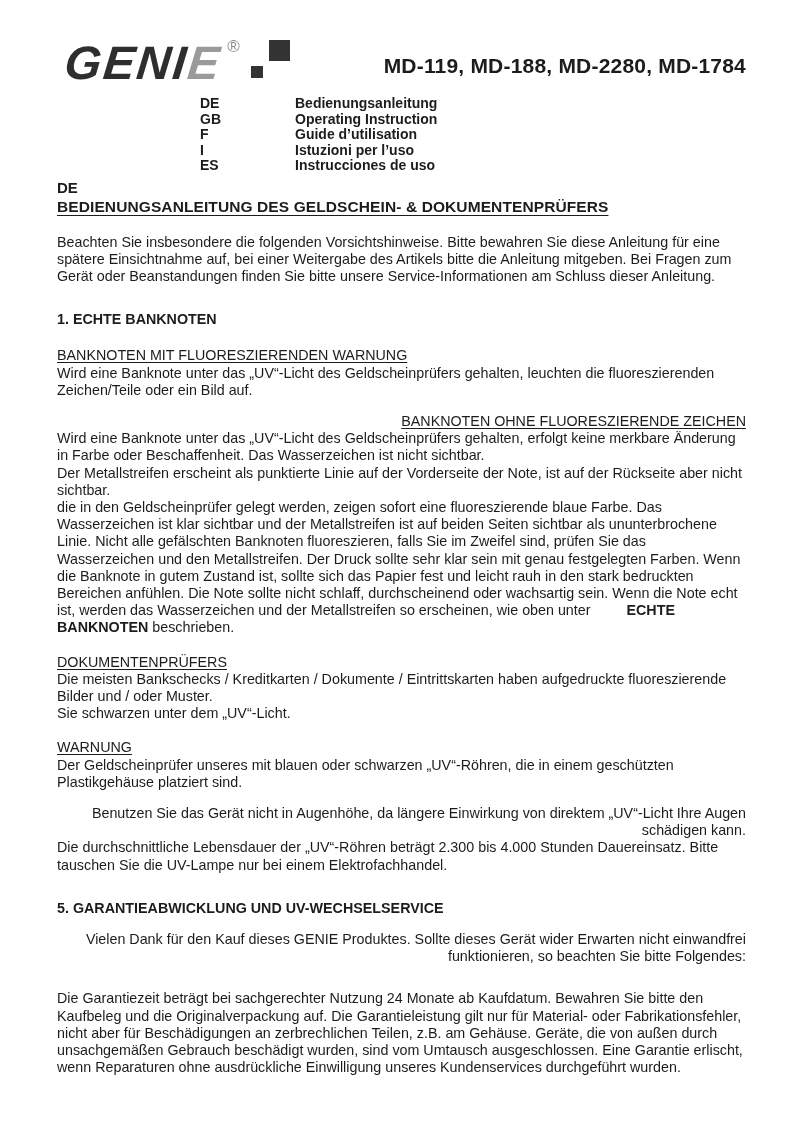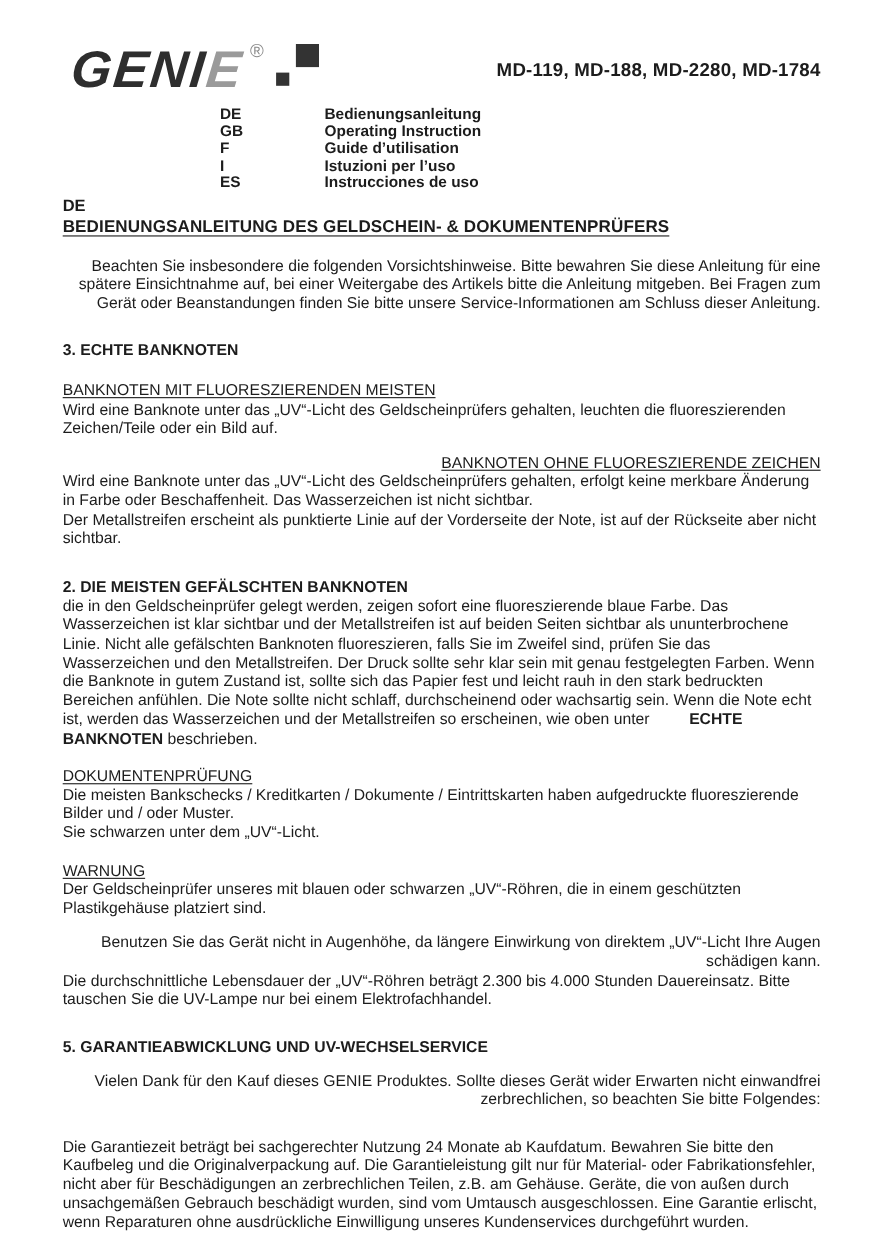--- a/index.html
+++ b/index.html
@@ -57,21 +57,21 @@
     width: 21px; height: 21px;
     background: #333333;
   }
   .sq-small {
     position: absolute;
     top: 26px; left: 3px;
     width: 12px; height: 12px;
     background: #333333;
   }
   .header-title {
-    font-size: 17px;
+    font-size: 21px;
     font-weight: bold;
     margin-top: 18px;
     letter-spacing: 0.2px;
     white-space: nowrap;
   }
   
   .lang-table {
     margin-left: 143px;
     margin-top: 2px;
   }
@@ -93,21 +93,21 @@
     font-weight: bold;
     text-decoration: underline;
     text-underline-offset: 3px;
     margin-top: 2px;
     letter-spacing: 0.1px;
   }
   p, .sub-heading, .num-heading {
     font-size: 14.3px;
     line-height: 17.2px;
   }
-  .intro { margin-top: 18px; text-align: right; }
+  .intro { margin-top: 18px; }
   .num-heading {
     font-weight: bold;
     margin-top: 26px;
   }
   .sub-heading {
     text-decoration: underline;
     text-underline-offset: 2px;
   }
   .mt-19 { margin-top: 19px; }
   .mt-14 { margin-top: 14px; text-align: right; }
@@ -155,38 +155,37 @@
       <span class="lang-label">Instrucciones de uso</span>
     </div>
   </div>
 
   <div class="doc-lang-label">DE</div>
 
   <div class="main-heading">BEDIENUNGSANLEITUNG DES GELDSCHEIN- &amp; DOKUMENTENPRÜFERS</div>
 
   <p class="intro">Beachten Sie insbesondere die folgenden Vorsichtshinweise. Bitte bewahren Sie diese Anleitung für eine spätere Einsichtnahme auf, bei einer Weitergabe des Artikels bitte die Anleitung mitgeben.  Bei Fragen zum Gerät oder Beanstandungen finden Sie bitte unsere Service-Informationen am Schluss dieser Anleitung.</p>
 
-  <div class="num-heading">3. ECHTE BANKNOTEN</div>
+  <div class="num-heading">1. ECHTE BANKNOTEN</div>
 
-  <div class="sub-heading mt-19">BANKNOTEN MIT FLUORESZIERENDEN MEISTEN</div>
+  <div class="sub-heading mt-19">BANKNOTEN MIT FLUORESZIERENDEN WARNUNG</div>
   <p>Wird eine Banknote unter das „UV“-Licht des Geldscheinprüfers gehalten, leuchten die fluoreszierenden Zeichen/Teile oder ein Bild auf.</p>
 
   <div class="sub-heading mt-14">BANKNOTEN OHNE FLUORESZIERENDE ZEICHEN</div>
   <p>Wird eine Banknote unter das „UV“-Licht des Geldscheinprüfers gehalten, erfolgt keine merkbare Änderung in Farbe oder Beschaffenheit. Das Wasserzeichen ist nicht sichtbar.</p>
   <p>Der Metallstreifen erscheint als punktierte Linie auf der Vorderseite der Note, ist auf der Rückseite aber nicht sichtbar.</p>
 
-  <div class="num-heading mt-27" style="margin-top:27px;">2. DIE MEISTEN GEFÄLSCHTEN BANKNOTEN</div>
   <p><span>die in den Geldscheinprüfer gelegt werden, zeigen sofort eine fluoreszierende blaue Farbe. Das Wasserzeichen ist klar sichtbar und der Metallstreifen ist auf beiden Seiten sichtbar als ununterbrochene Linie. Nicht alle gefälschten Banknoten fluoreszieren, falls Sie im Zweifel sind, prüfen Sie das Wasserzeichen und den Metallstreifen. Der Druck sollte sehr klar sein mit genau festgelegten Farben. Wenn die Banknote in gutem Zustand ist, sollte sich das Papier fest und leicht rauh in den stark bedruckten Bereichen anfühlen. Die Note sollte nicht schlaff, durchscheinend oder wachsartig sein. Wenn die Note echt ist, werden das Wasserzeichen und der Metallstreifen so erscheinen, wie oben unter </span><span class="inline-bold">ECHTE BANKNOTEN</span><span> beschrieben.</span></p>
 
-  <div class="sub-heading mt-17">DOKUMENTENPRÜFUNG</div>
+  <div class="sub-heading mt-17">DOKUMENTENPRÜFERS</div>
   <p>Die meisten Bankschecks / Kreditkarten / Dokumente / Eintrittskarten haben aufgedruckte fluoreszierende Bilder und / oder Muster.</p>
   <p>Sie schwarzen unter dem „UV“-Licht.</p>
 
   <div class="sub-heading mt-17">WARNUNG</div>
   <p>Der Geldscheinprüfer unseres mit blauen oder schwarzen  „UV“-Röhren, die in einem geschützten Plastikgehäuse platziert sind.</p>
   <p class="mt-14">Benutzen Sie das Gerät nicht in Augenhöhe, da längere Einwirkung von direktem „UV“-Licht Ihre Augen schädigen kann.</p>
   <p>Die durchschnittliche Lebensdauer der „UV“-Röhren beträgt 2.300 bis 4.000 Stunden Dauereinsatz. Bitte tauschen Sie die UV-Lampe nur bei einem Elektrofachhandel.</p>
 
   <div class="num-heading">5. GARANTIEABWICKLUNG UND UV-WECHSELSERVICE</div>
-  <p class="mt-14">Vielen Dank für den Kauf dieses GENIE Produktes. Sollte dieses Gerät wider Erwarten nicht einwandfrei zerbrechlichen, so beachten Sie bitte Folgendes:</p>
+  <p class="mt-14">Vielen Dank für den Kauf dieses GENIE Produktes. Sollte dieses Gerät wider Erwarten nicht einwandfrei funktionieren, so beachten Sie bitte Folgendes:</p>
   <p class="mt-13">Die Garantiezeit beträgt bei sachgerechter Nutzung 24 Monate ab Kaufdatum. Bewahren Sie bitte den Kaufbeleg und die Originalverpackung auf. Die Garantieleistung gilt nur für Material- oder Fabrikationsfehler, nicht aber für Beschädigungen an zerbrechlichen Teilen, z.B. am Gehäuse. Geräte, die von außen durch unsachgemäßen Gebrauch beschädigt wurden, sind vom Umtausch ausgeschlossen. Eine Garantie erlischt, wenn Reparaturen ohne ausdrückliche Einwilligung unseres Kundenservices durchgeführt wurden.</p>
 
 </div>
 
 </body></html>

